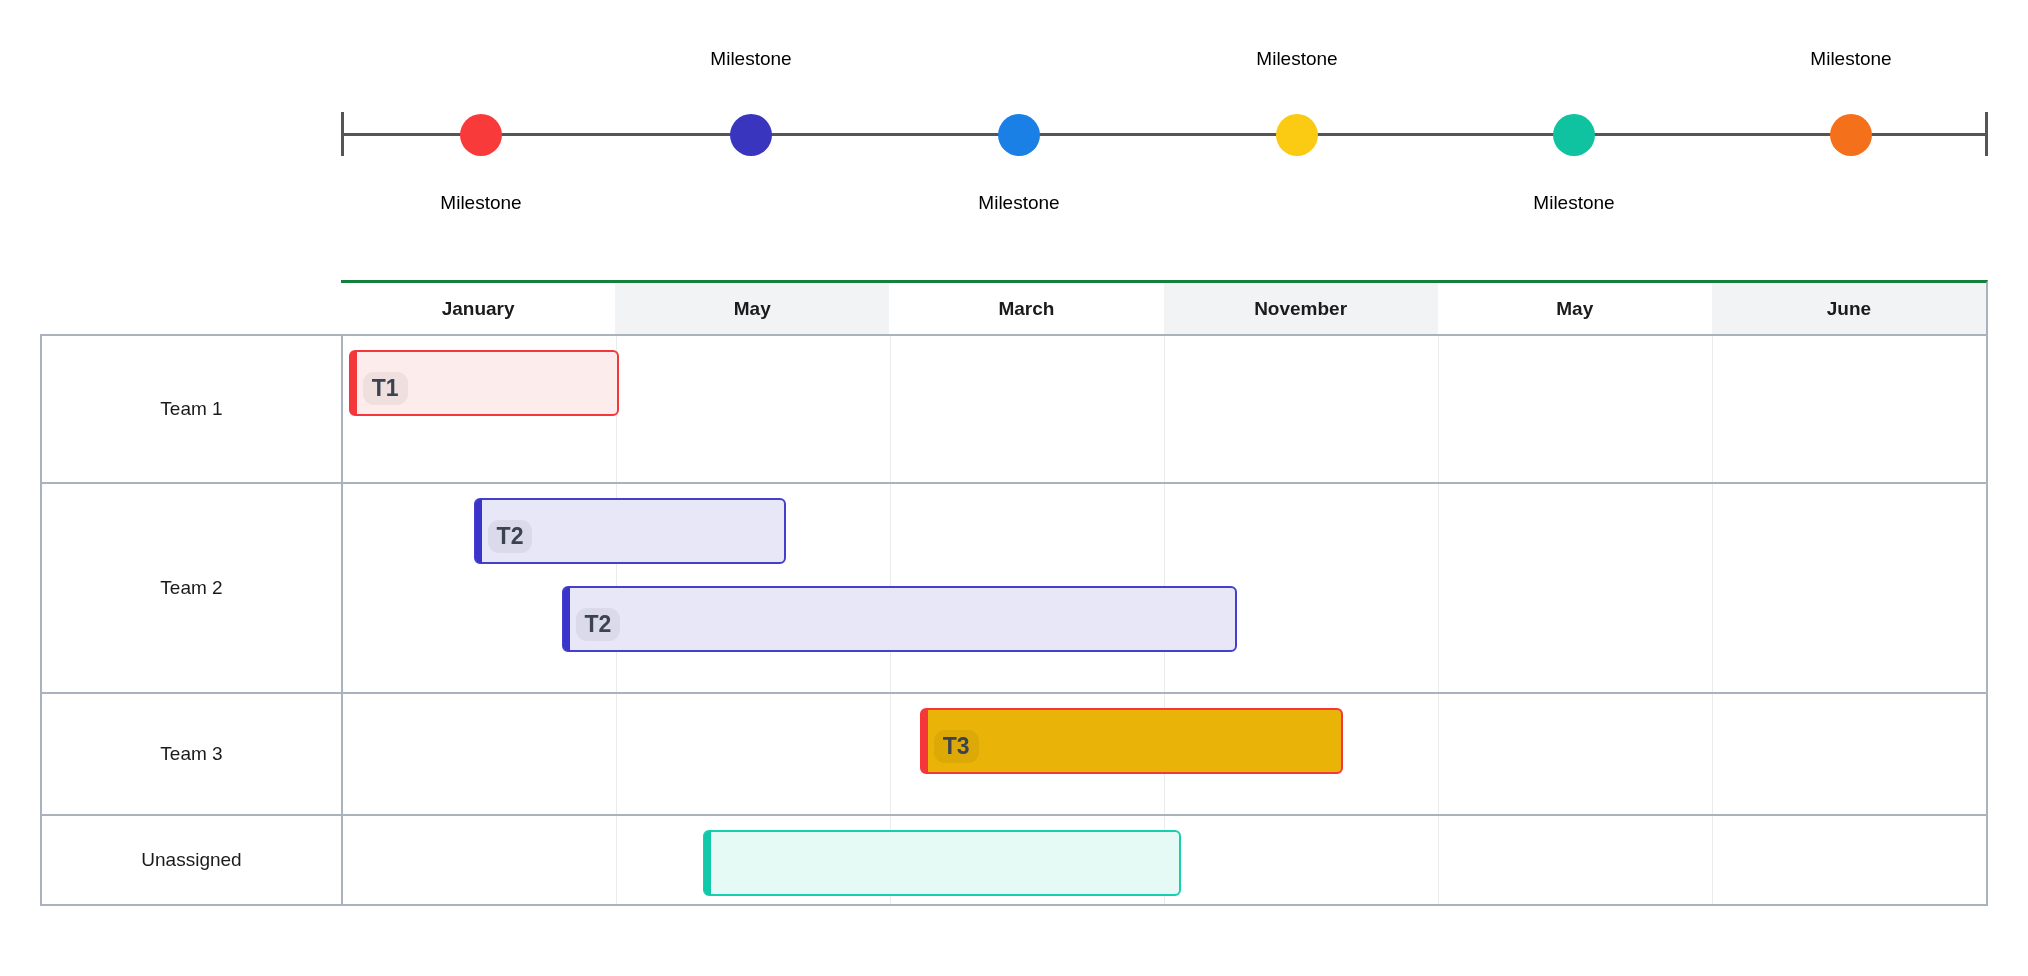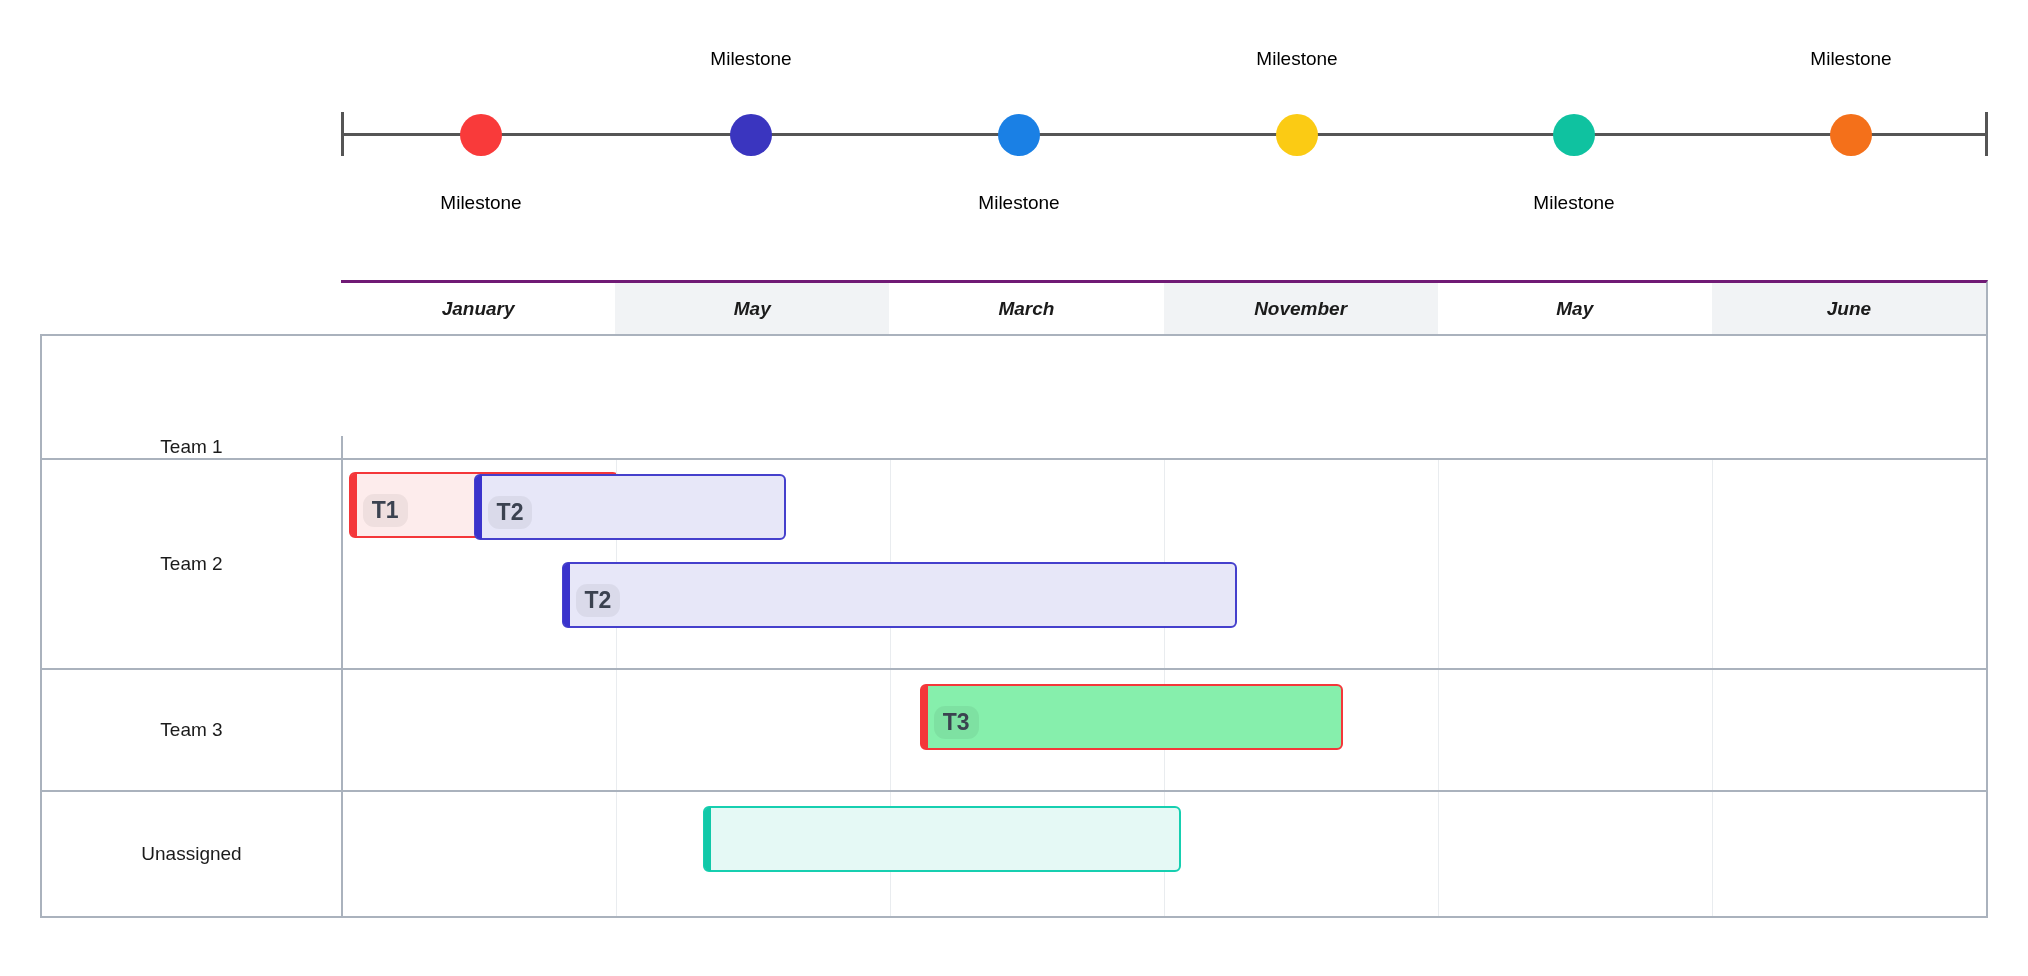--- a/index.html
+++ b/index.html
@@ -55,25 +55,24 @@
     left:40px; top:280px;
     width:1948px;
   }
   .gantt-inner{ position:relative; width:1948px; }
 
   
   .header-row{
     position:absolute;
     left:301px; top:0;
     width:1647px; height:54px;
-    border-top:3px solid #701a75;
+    border-top:3px solid #15803d;
     border-right:2px solid #aab2bd;
     box-sizing:border-box;
     display:flex;
-    font-style:italic;
   }
   .month-cell{
     flex:1 1 0;
     display:flex;
     align-items:center;
     justify-content:center;
     font-size:19px;
     font-weight:bold;
     color:#1b1b1b;
     box-sizing:border-box;
@@ -181,21 +180,21 @@
   <div class="gantt-inner">
     <div class="header-row" id="header-row">
         <div class="month-cell">January</div>
         <div class="month-cell shaded">May</div>
         <div class="month-cell">March</div>
         <div class="month-cell shaded">November</div>
         <div class="month-cell">May</div>
         <div class="month-cell shaded">June</div>
       </div>
     <div class="body-wrap" id="body-wrap">
-        <div class="gantt-row" style="height: 124px; align-items: flex-end;">
+        <div class="gantt-row" style="height: 148px;">
           <div class="row-label">Team 1</div>
           <div class="row-track">
             <div class="col-grid">
               <div class="col-slot"></div>
               <div class="col-slot"></div>
               <div class="col-slot"></div>
               <div class="col-slot"></div>
               <div class="col-slot"></div>
               <div class="col-slot"></div>
             </div>
@@ -230,27 +229,27 @@
           <div class="row-label">Team 3</div>
           <div class="row-track">
             <div class="col-grid">
               <div class="col-slot"></div>
               <div class="col-slot"></div>
               <div class="col-slot"></div>
               <div class="col-slot"></div>
               <div class="col-slot"></div>
               <div class="col-slot"></div>
             </div>
-            <div class="bar" style="left: 35.1%; width: 25.75%; top: 14px; background: #86efac; border: 2px solid rgb(244, 55, 58);">
+            <div class="bar" style="left: 35.1%; width: 25.75%; top: 14px; background: #eab308; border: 2px solid rgb(244, 55, 58);">
               <div class="bar-accent" style="background: rgb(244, 55, 58);"></div>
               <span class="bar-badge">T3</span>
             </div>
           </div>
         </div>
-        <div class="gantt-row" style="height: 128px;">
+        <div class="gantt-row" style="height: 92px;">
           <div class="row-label">Unassigned</div>
           <div class="row-track">
             <div class="col-grid">
               <div class="col-slot"></div>
               <div class="col-slot"></div>
               <div class="col-slot"></div>
               <div class="col-slot"></div>
               <div class="col-slot"></div>
               <div class="col-slot"></div>
             </div>

